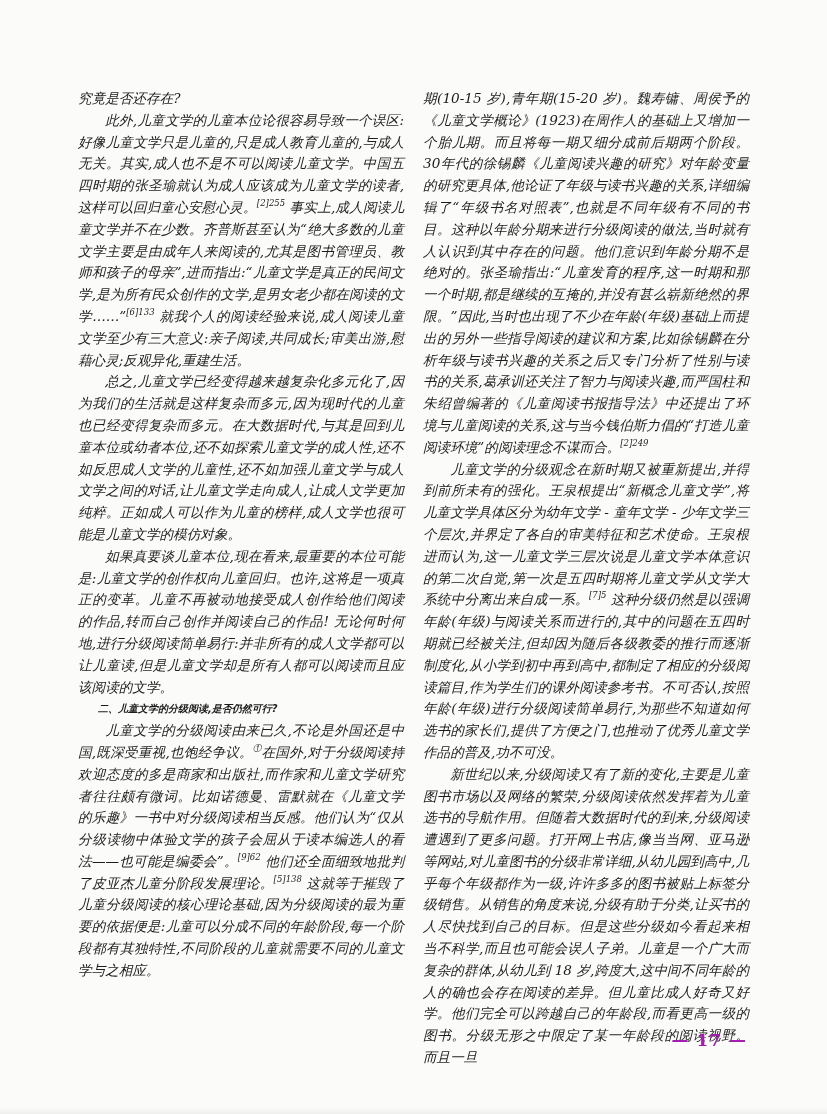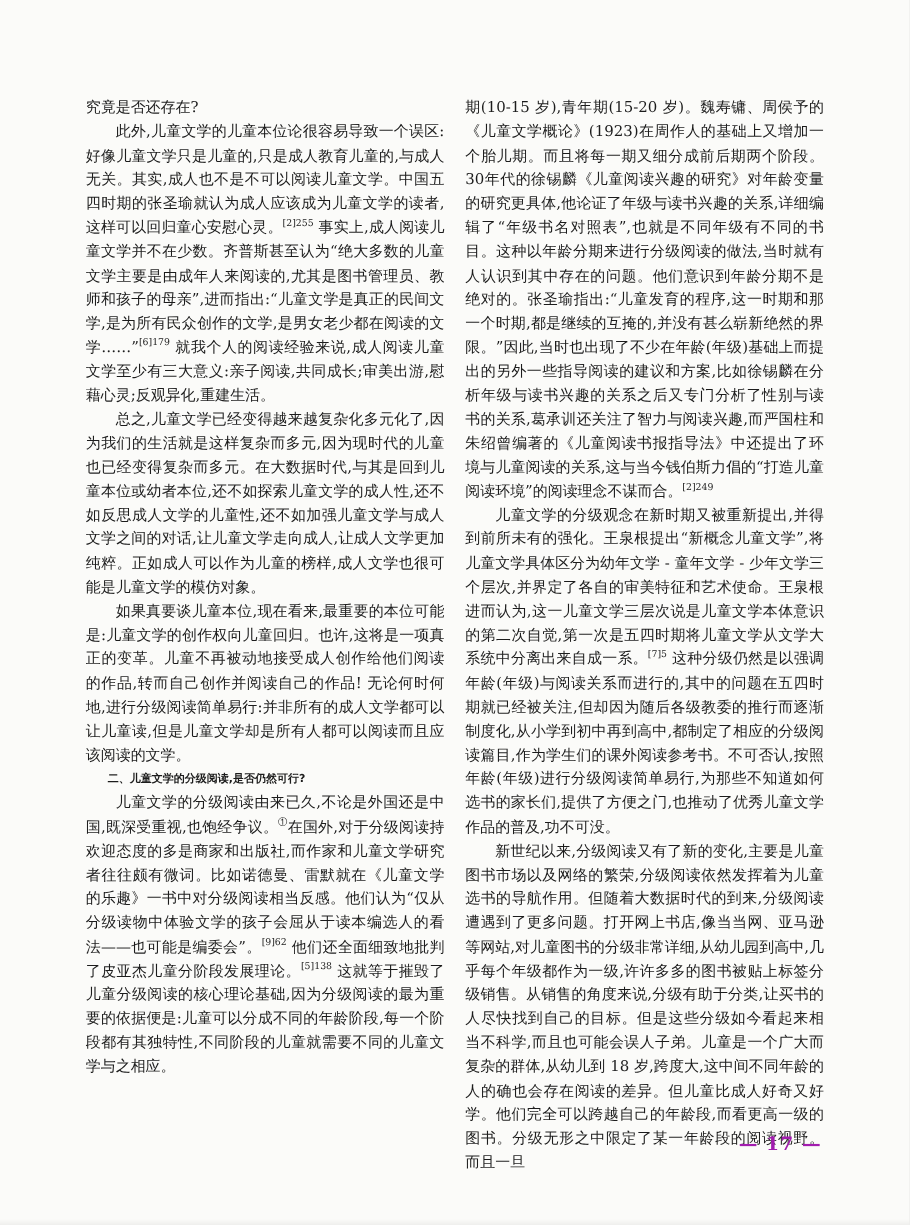--- a/index.html
+++ b/index.html
@@ -19,20 +19,21 @@
   }
   .col {
     position: absolute;
     top: 88px;
     width: 326px;
     font-size: 13.6px;
     line-height: 21.8px;
     text-align: justify;
     text-justify: inter-ideograph;
     overflow-wrap: break-word;
+    font-style: italic;
   }
   .col-left  { left: 78px; }
   .col-right { left: 423px; }
   .para {
     margin: 0;
     padding: 0;
   }
   .para.indent { text-indent: 2em; }
   .para.heading {
     font-weight: bold;
@@ -62,21 +63,21 @@
     height: 6px;
     background: linear-gradient(to bottom, rgba(0,0,0,0), rgba(0,0,0,0.05));
   }
 </style>
 </head>
 <body>
 
 <div class="page">
   <div class="col col-left">
       <p class="para">究竟是否还存在?</p>
-      <p class="para indent">此外,儿童文学的儿童本位论很容易导致一个误区:好像儿童文学只是儿童的,只是成人教育儿童的,与成人无关。其实,成人也不是不可以阅读儿童文学。中国五四时期的张圣瑜就认为成人应该成为儿童文学的读者,这样可以回归童心安慰心灵。<sup class="ref">[2]255</sup> 事实上,成人阅读儿童文学并不在少数。齐普斯甚至认为“绝大多数的儿童文学主要是由成年人来阅读的,尤其是图书管理员、教师和孩子的母亲”,进而指出:“儿童文学是真正的民间文学,是为所有民众创作的文学,是男女老少都在阅读的文学……”<sup class="ref">[6]179</sup> 就我个人的阅读经验来说,成人阅读儿童文学至少有三大意义:亲子阅读,共同成长;审美出游,慰藉心灵;反观异化,重建生活。</p>
+      <p class="para indent">此外,儿童文学的儿童本位论很容易导致一个误区:好像儿童文学只是儿童的,只是成人教育儿童的,与成人无关。其实,成人也不是不可以阅读儿童文学。中国五四时期的张圣瑜就认为成人应该成为儿童文学的读者,这样可以回归童心安慰心灵。<sup class="ref">[2]255</sup> 事实上,成人阅读儿童文学并不在少数。齐普斯甚至认为“绝大多数的儿童文学主要是由成年人来阅读的,尤其是图书管理员、教师和孩子的母亲”,进而指出:“儿童文学是真正的民间文学,是为所有民众创作的文学,是男女老少都在阅读的文学……”<sup class="ref">[6]133</sup> 就我个人的阅读经验来说,成人阅读儿童文学至少有三大意义:亲子阅读,共同成长;审美出游,慰藉心灵;反观异化,重建生活。</p>
       <p class="para indent">总之,儿童文学已经变得越来越复杂化多元化了,因为我们的生活就是这样复杂而多元,因为现时代的儿童也已经变得复杂而多元。在大数据时代,与其是回到儿童本位或幼者本位,还不如探索儿童文学的成人性,还不如反思成人文学的儿童性,还不如加强儿童文学与成人文学之间的对话,让儿童文学走向成人,让成人文学更加纯粹。正如成人可以作为儿童的榜样,成人文学也很可能是儿童文学的模仿对象。</p>
       <p class="para indent">如果真要谈儿童本位,现在看来,最重要的本位可能是:儿童文学的创作权向儿童回归。也许,这将是一项真正的变革。儿童不再被动地接受成人创作给他们阅读的作品,转而自己创作并阅读自己的作品! 无论何时何地,进行分级阅读简单易行:并非所有的成人文学都可以让儿童读,但是儿童文学却是所有人都可以阅读而且应该阅读的文学。</p>
       <p class="para indent heading">二、儿童文学的分级阅读,是否仍然可行?</p>
       <p class="para indent">儿童文学的分级阅读由来已久,不论是外国还是中国,既深受重视,也饱经争议。<sup class="ref">①</sup>在国外,对于分级阅读持欢迎态度的多是商家和出版社,而作家和儿童文学研究者往往颇有微词。比如诺德曼、雷默就在《儿童文学的乐趣》一书中对分级阅读相当反感。他们认为“仅从分级读物中体验文学的孩子会屈从于读本编选人的看法——也可能是编委会”。<sup class="ref">[9]62</sup> 他们还全面细致地批判了皮亚杰儿童分阶段发展理论。<sup class="ref">[5]138</sup> 这就等于摧毁了儿童分级阅读的核心理论基础,因为分级阅读的最为重要的依据便是:儿童可以分成不同的年龄阶段,每一个阶段都有其独特性,不同阶段的儿童就需要不同的儿童文学与之相应。</p>
     </div>
   <div class="col col-right">
       <p class="para">期(10-15 岁),青年期(15-20 岁)。魏寿镛、周侯予的《儿童文学概论》(1923)在周作人的基础上又增加一个胎儿期。而且将每一期又细分成前后期两个阶段。30年代的徐锡麟《儿童阅读兴趣的研究》对年龄变量的研究更具体,他论证了年级与读书兴趣的关系,详细编辑了“年级书名对照表”,也就是不同年级有不同的书目。这种以年龄分期来进行分级阅读的做法,当时就有人认识到其中存在的问题。他们意识到年龄分期不是绝对的。张圣瑜指出:“儿童发育的程序,这一时期和那一个时期,都是继续的互掩的,并没有甚么崭新绝然的界限。”因此,当时也出现了不少在年龄(年级)基础上而提出的另外一些指导阅读的建议和方案,比如徐锡麟在分析年级与读书兴趣的关系之后又专门分析了性别与读书的关系,葛承训还关注了智力与阅读兴趣,而严国柱和朱绍曾编著的《儿童阅读书报指导法》中还提出了环境与儿童阅读的关系,这与当今钱伯斯力倡的“打造儿童阅读环境”的阅读理念不谋而合。<sup class="ref">[2]249</sup></p>
       <p class="para indent">儿童文学的分级观念在新时期又被重新提出,并得到前所未有的强化。王泉根提出“新概念儿童文学”,将儿童文学具体区分为幼年文学 - 童年文学 - 少年文学三个层次,并界定了各自的审美特征和艺术使命。王泉根进而认为,这一儿童文学三层次说是儿童文学本体意识的第二次自觉,第一次是五四时期将儿童文学从文学大系统中分离出来自成一系。<sup class="ref">[7]5</sup> 这种分级仍然是以强调年龄(年级)与阅读关系而进行的,其中的问题在五四时期就已经被关注,但却因为随后各级教委的推行而逐渐制度化,从小学到初中再到高中,都制定了相应的分级阅读篇目,作为学生们的课外阅读参考书。不可否认,按照年龄(年级)进行分级阅读简单易行,为那些不知道如何选书的家长们,提供了方便之门,也推动了优秀儿童文学作品的普及,功不可没。</p>
       <p class="para indent">新世纪以来,分级阅读又有了新的变化,主要是儿童图书市场以及网络的繁荣,分级阅读依然发挥着为儿童选书的导航作用。但随着大数据时代的到来,分级阅读遭遇到了更多问题。打开网上书店,像当当网、亚马逊等网站,对儿童图书的分级非常详细,从幼儿园到高中,几乎每个年级都作为一级,许许多多的图书被贴上标签分级销售。从销售的角度来说,分级有助于分类,让买书的人尽快找到自己的目标。但是这些分级如今看起来相当不科学,而且也可能会误人子弟。儿童是一个广大而复杂的群体,从幼儿到 18 岁,跨度大,这中间不同年龄的人的确也会存在阅读的差异。但儿童比成人好奇又好学。他们完全可以跨越自己的年龄段,而看更高一级的图书。分级无形之中限定了某一年龄段的阅读视野。而且一旦</p>
     </div>

